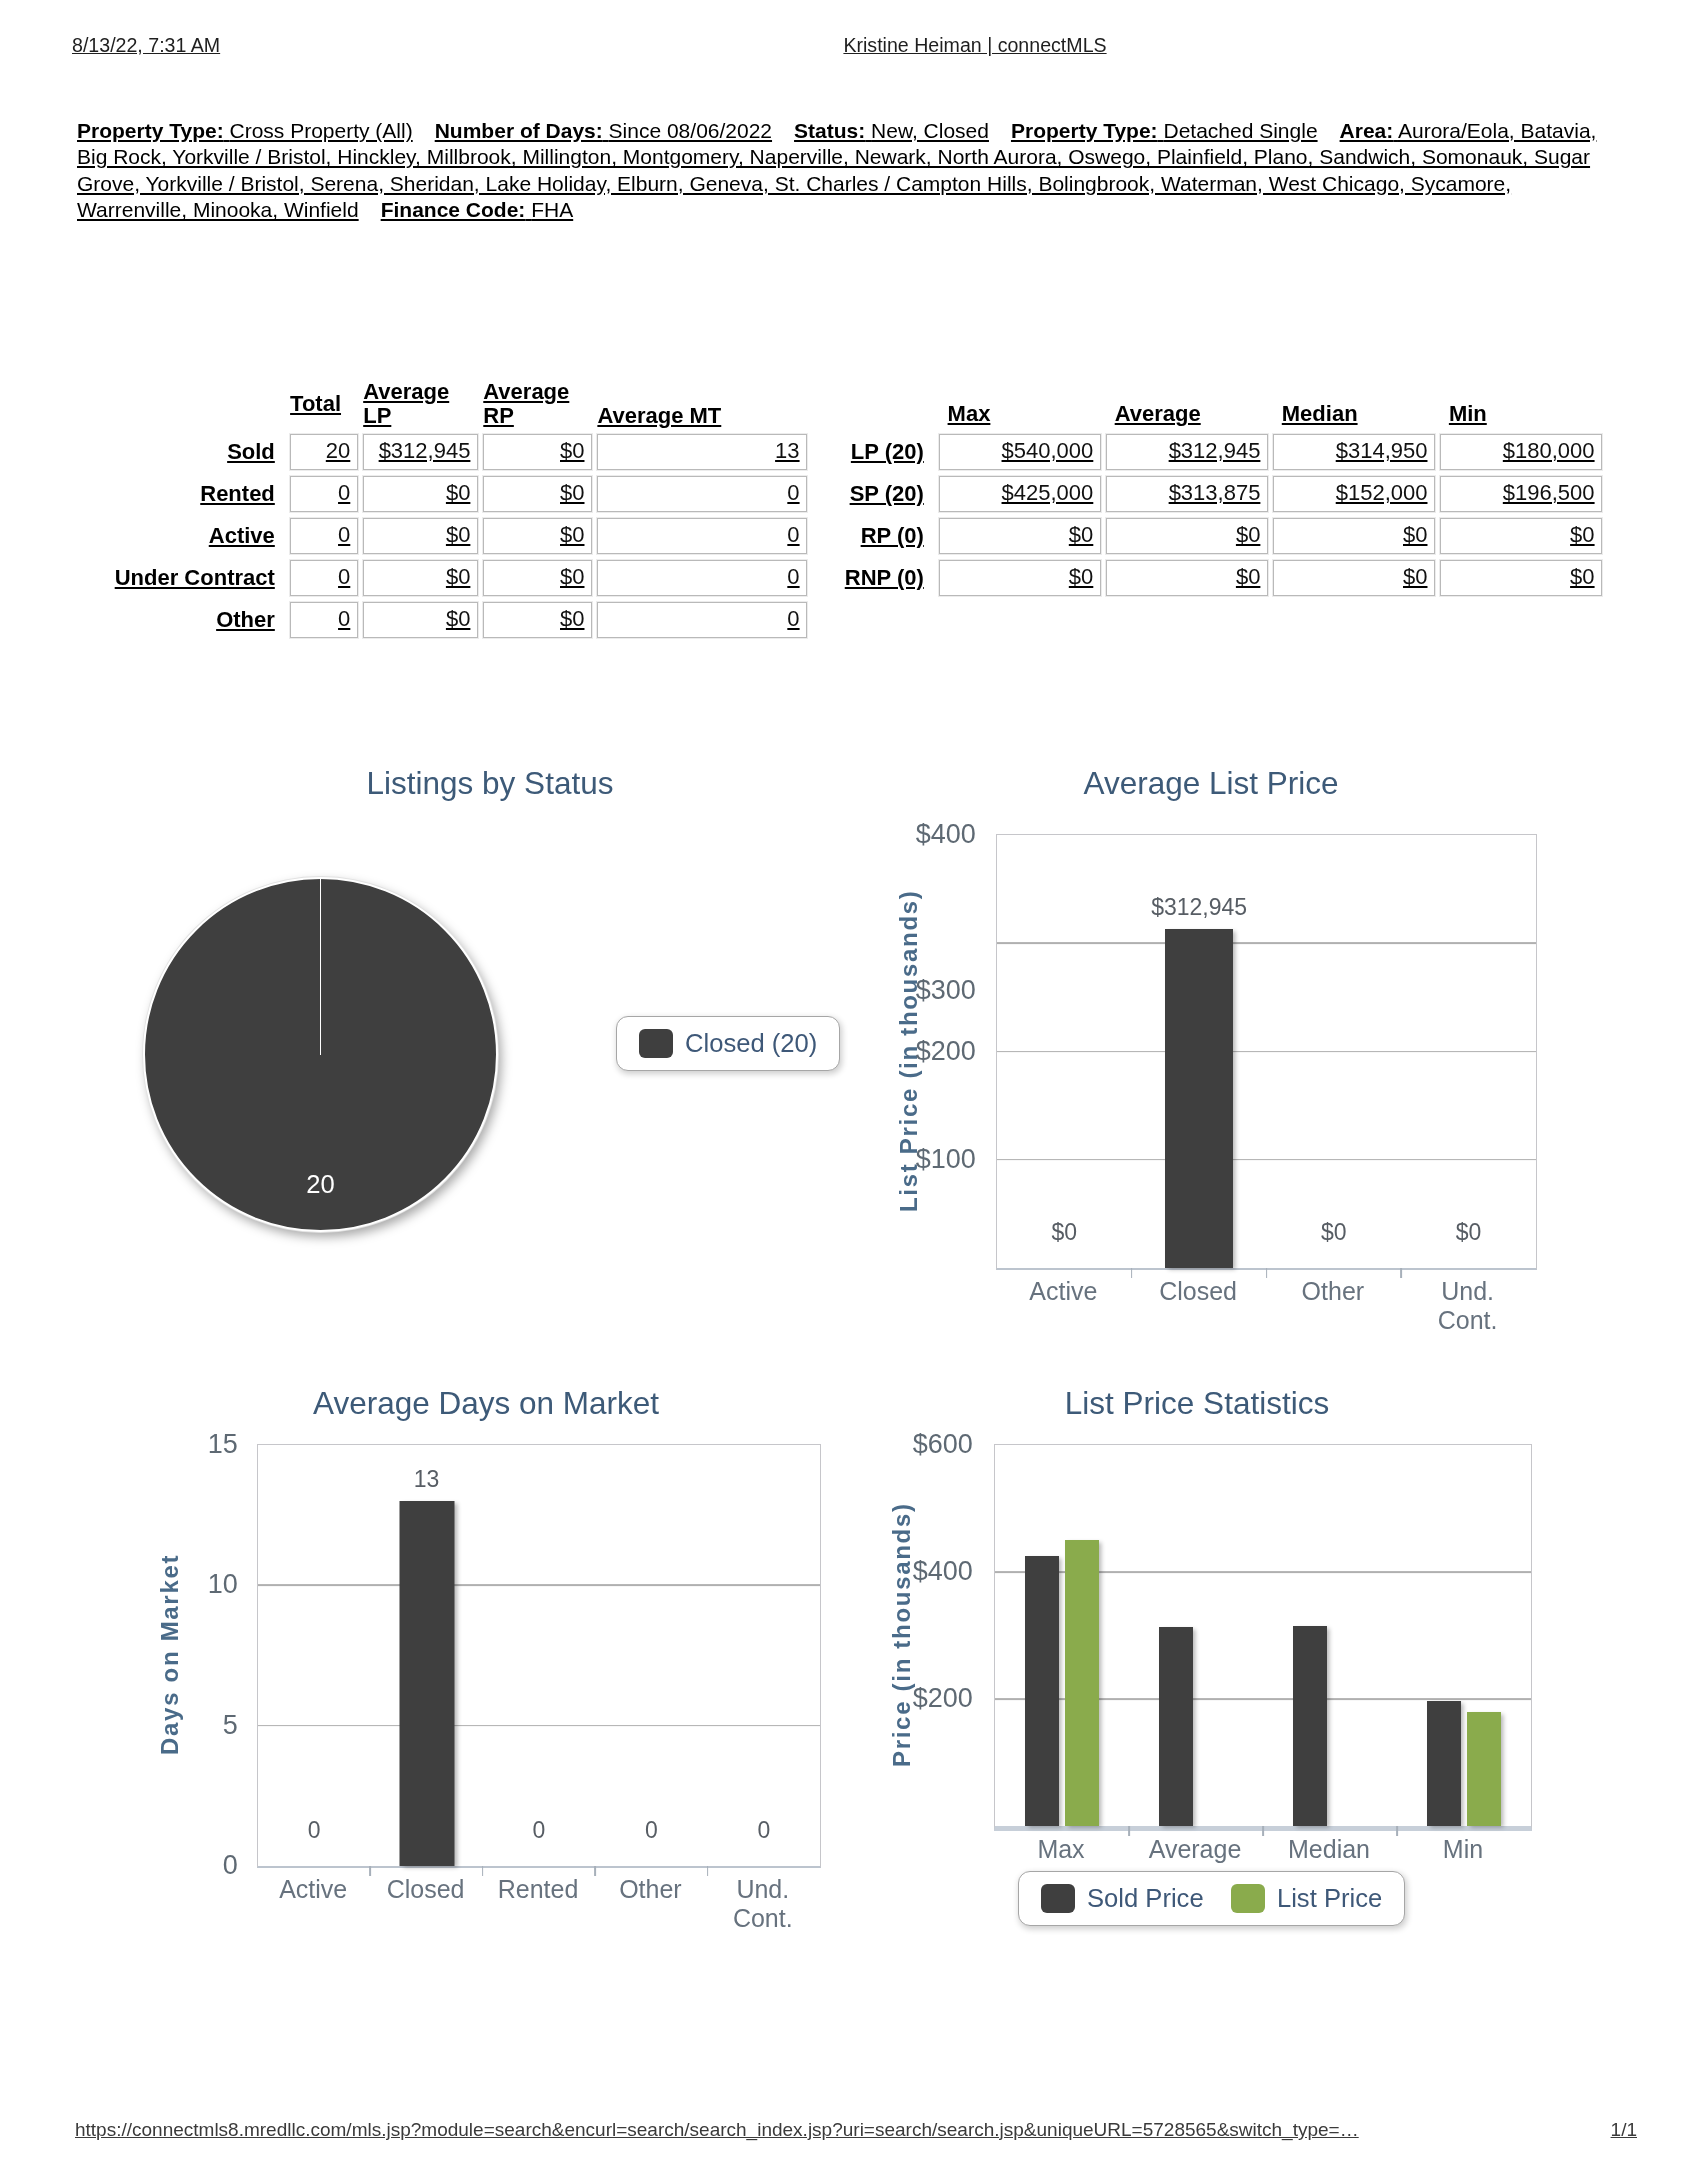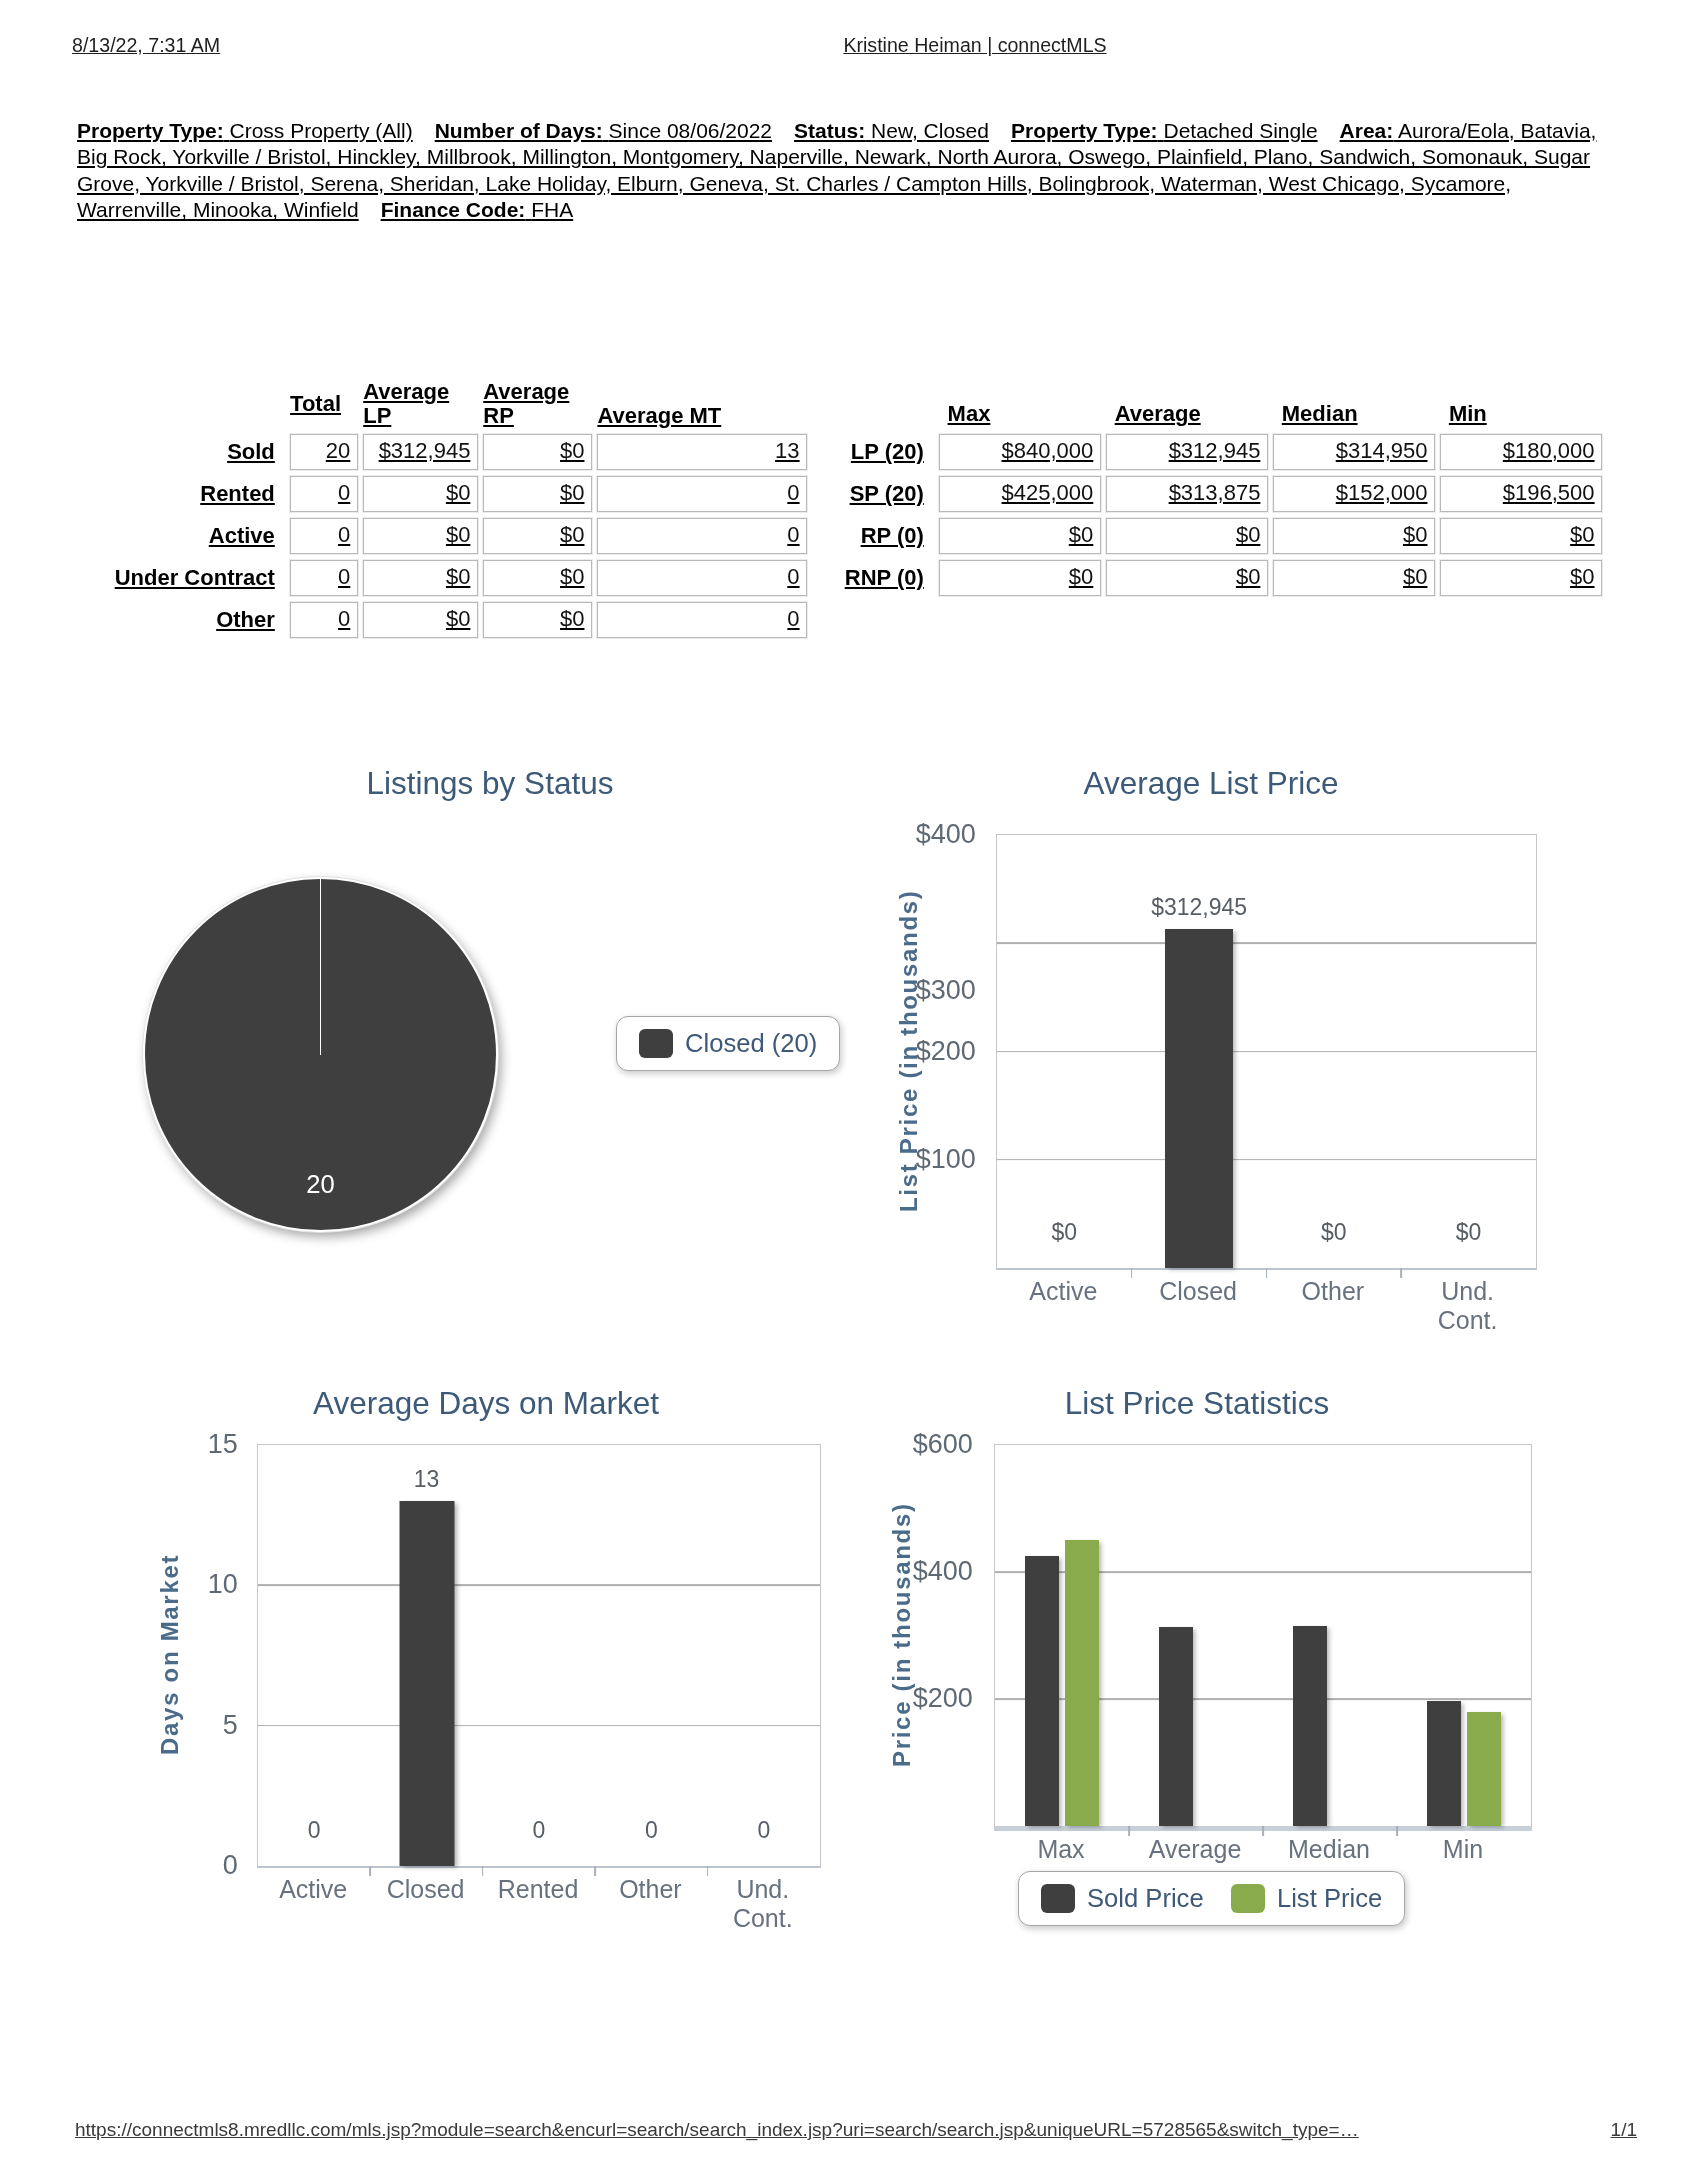--- a/index.html
+++ b/index.html
@@ -127,21 +127,21 @@
     <div class="cell">$0</div>
     <div class="cell">0</div>
   </div>
 <div class="abs stat-table" id="price-table">
     <div class="th corner"></div>
     <div class="th th-0">Max</div>
     <div class="th th-1">Average</div>
     <div class="th th-2">Median</div>
     <div class="th th-3">Min</div>
     <div class="rowlabel">LP (20)</div>
-    <div class="cell">$840,000</div>
+    <div class="cell">$540,000</div>
     <div class="cell">$312,945</div>
     <div class="cell">$314,950</div>
     <div class="cell">$180,000</div>
     <div class="rowlabel">SP (20)</div>
     <div class="cell">$425,000</div>
     <div class="cell">$313,875</div>
     <div class="cell">$152,000</div>
     <div class="cell">$196,500</div>
     <div class="rowlabel">RP (0)</div>
     <div class="cell">$0</div>

